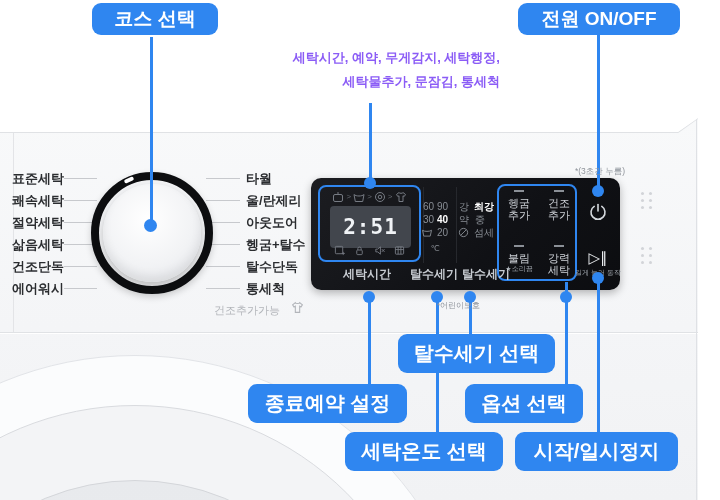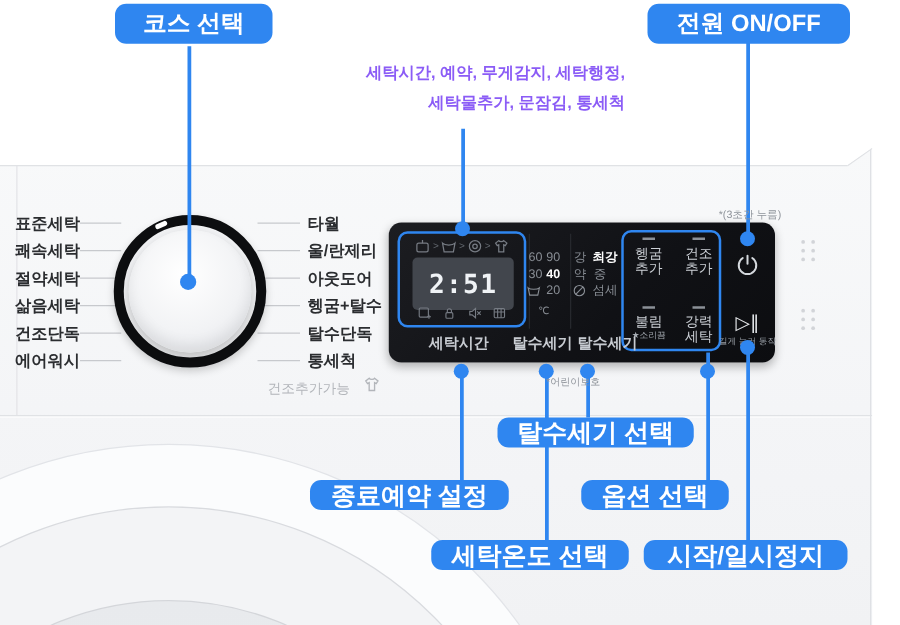--- a/index.html
+++ b/index.html
@@ -70,21 +70,21 @@
   .start-note{left:254px;top:90px;width:66px;text-align:center;font-size:7px;color:#999fa6}
   .pbtn{top:88px;width:64px;text-align:center;font-size:12px;font-weight:600;color:#c7cbd1;cursor:default}
   .panel-note{font-size:8.5px;color:#8e939a;white-space:nowrap}
 
   
   .cline{width:3px;background:#2f86f0;z-index:4}
   .cdot{width:12px;height:12px;border-radius:50%;background:#2f86f0;z-index:5}
   .callout{background:#2f86f0;border-radius:9px;color:#fff;font-weight:bold;
            display:flex;align-items:center;justify-content:center;z-index:6;white-space:nowrap}
   .callout.top{height:32px;font-size:19px}
-  .callout.bot{height:24px;font-size:20px}
+  .callout.bot{height:39px;font-size:20px}
   .note-line{width:260px;text-align:right;font-size:13px;font-weight:bold;color:#8b5cf6;z-index:6}
   svg{display:block}
 </style>
 </head>
 <body>
 
 <div id="stage">
 
   <div class="abs machine">
     <div class="arc arcA"></div>

